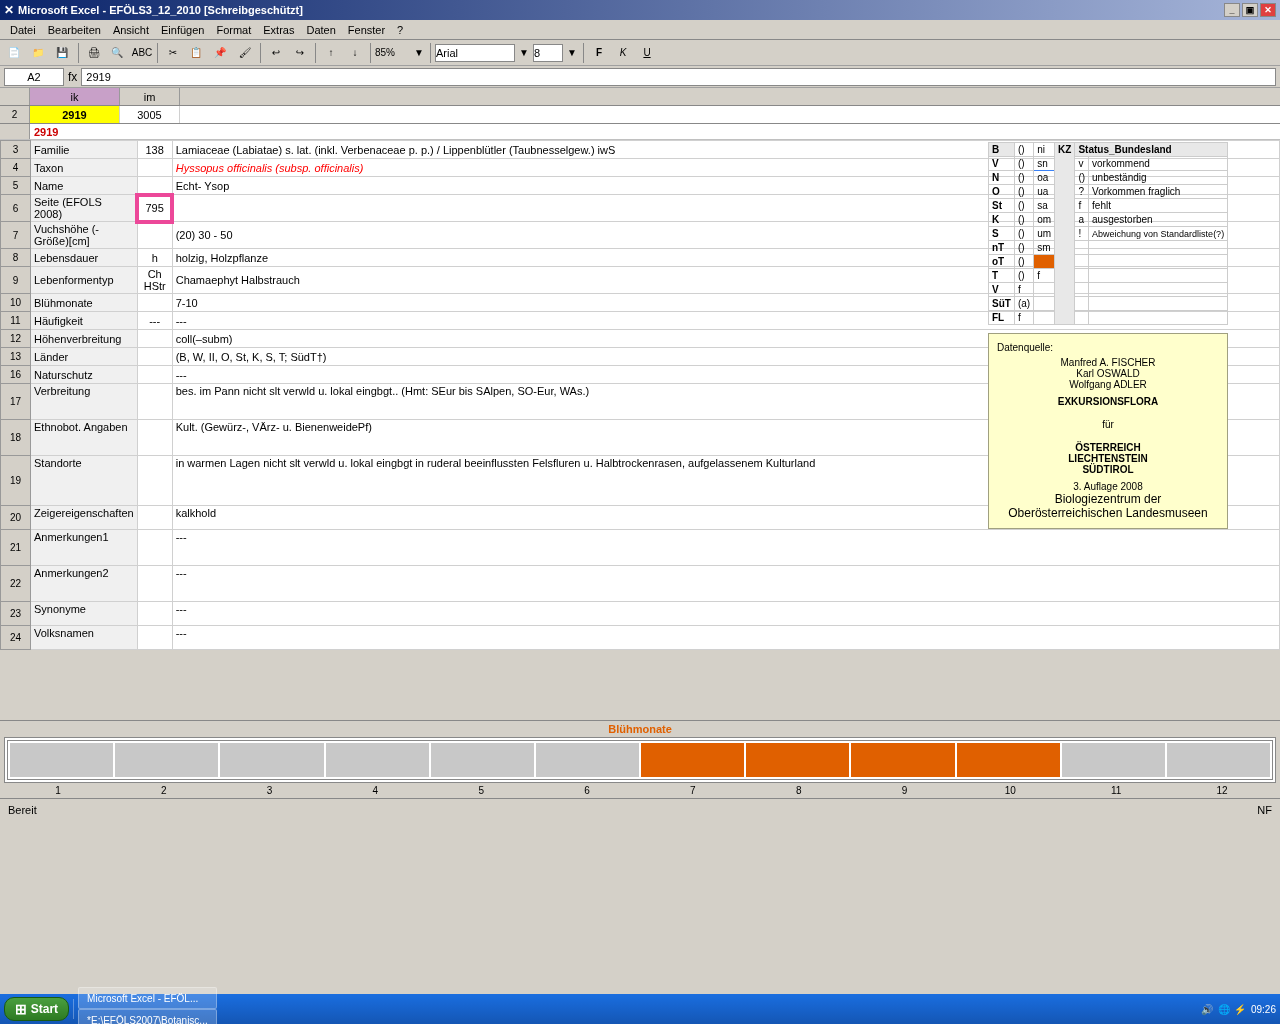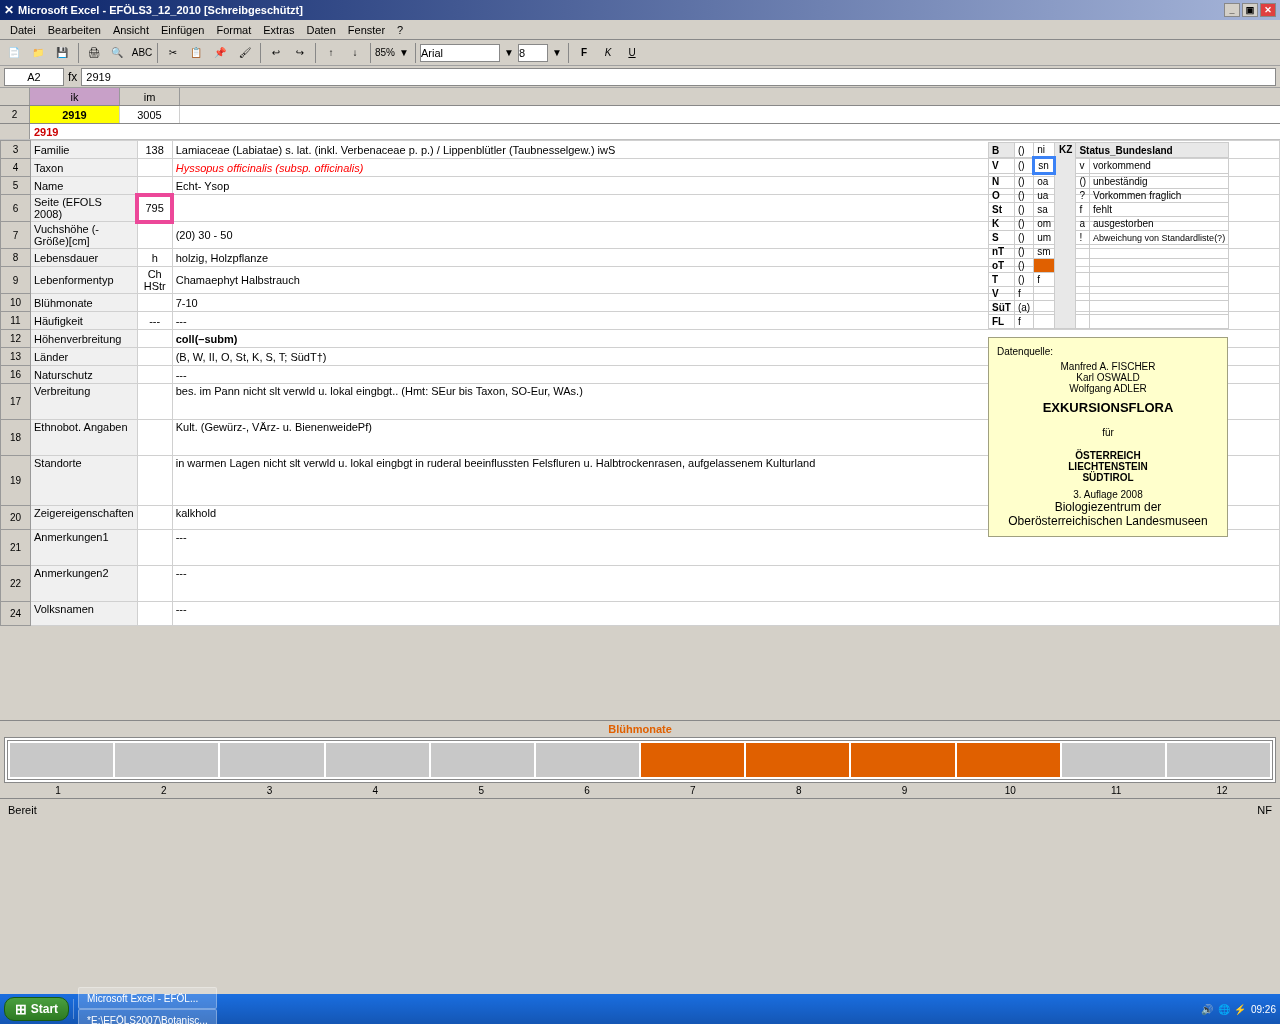--- a/index.html
+++ b/index.html
@@ -263,21 +263,21 @@
   <div class="toolbar-btn">📋</div>
   <div class="toolbar-btn">📌</div>
   <div class="toolbar-btn">🖌</div>
   <div class="toolbar-separator"></div>
   <div class="toolbar-btn">↩</div>
   <div class="toolbar-btn">↪</div>
   <div class="toolbar-separator"></div>
   <div class="toolbar-btn">↑</div>
   <div class="toolbar-btn">↓</div>
   <div class="toolbar-separator"></div>
-  <div style="display:flex;align-items:center;gap:2px;">
+  <div style="display:flex;align-items:center;gap:17px;">
     <span style="font-size:10px;">85%</span>
     <div class="toolbar-btn" style="width:14px;">▼</div>
   </div>
   <div class="toolbar-separator"></div>
   <div style="display:flex;align-items:center;gap:2px;">
     <input type="text" style="width: 80px; height: 18px; font-size: 11px; border: 1px solid rgb(136, 136, 136);" value="Arial">
     <div class="toolbar-btn" style="width:14px;">▼</div>
     <input type="text" style="width: 30px; height: 18px; font-size: 11px; border: 1px solid rgb(136, 136, 136);" value="8">
     <div class="toolbar-btn" style="width:14px;">▼</div>
   </div>
@@ -367,39 +367,39 @@
           <tr style="height:18px;">
     <td class="row-header">11</td>
     <td style="background:#f0f0f0;border:1px solid #d0d0d0;width:100px;padding:1px 3px;">Häufigkeit</td>
     <td style="background:white;border:1px solid #d0d0d0;width:35px;text-align:center;padding:1px 2px;">---</td>
     <td style="background:white;border:1px solid #d0d0d0;padding:1px 3px;">---</td>
   </tr>
           <tr style="height:18px;">
     <td class="row-header">12</td>
     <td style="background:#f0f0f0;border:1px solid #d0d0d0;width:100px;padding:1px 3px;">Höhenverbreitung</td>
     <td style="background:white;border:1px solid #d0d0d0;width:35px;text-align:center;padding:1px 2px;"></td>
-    <td style="background:white;border:1px solid #d0d0d0;padding:1px 3px;font-weight:bold;">coll(–subm)</td>
+    <td style="background:white;border:1px solid #d0d0d0;padding:1px 3px;">coll(–subm)</td>
   </tr>
           <tr style="height:18px;">
     <td class="row-header">13</td>
     <td style="background:#f0f0f0;border:1px solid #d0d0d0;width:100px;padding:1px 3px;">Länder</td>
     <td style="background:white;border:1px solid #d0d0d0;width:35px;text-align:center;padding:1px 2px;"></td>
     <td style="background:white;border:1px solid #d0d0d0;padding:1px 3px;">(B, W, II, O, St, K, S, T; SüdT†)</td>
   </tr>
           <tr style="height:18px;">
     <td class="row-header">16</td>
     <td style="background:#f0f0f0;border:1px solid #d0d0d0;width:100px;padding:1px 3px;">Naturschutz</td>
     <td style="background:white;border:1px solid #d0d0d0;width:35px;text-align:center;padding:1px 2px;"></td>
     <td style="background:white;border:1px solid #d0d0d0;padding:1px 3px;">---</td>
   </tr>
           <tr style="height:36px;">
     <td class="row-header">17</td>
     <td style="background:#f0f0f0;border:1px solid #d0d0d0;width:100px;padding:1px 3px;vertical-align:top;">Verbreitung</td>
     <td style="background:white;border:1px solid #d0d0d0;width:35px;text-align:center;padding:1px 2px;"></td>
-    <td style="background:white;border:1px solid #d0d0d0;padding:1px 3px;white-space:normal;vertical-align:top;">bes. im Pann nicht slt verwld u. lokal eingbgt.. (Hmt: SEur bis Taxon, SO-Eur, WAs.)</td>
+    <td style="background:white;border:1px solid #d0d0d0;padding:1px 3px;white-space:normal;vertical-align:top;">bes. im Pann nicht slt verwld u. lokal eingbgt.. (Hmt: SEur bis SAlpen, SO-Eur, WAs.)</td>
   </tr>
           <tr style="height:36px;">
     <td class="row-header">18</td>
     <td style="background:#f0f0f0;border:1px solid #d0d0d0;width:100px;padding:1px 3px;vertical-align:top;">Ethnobot. Angaben</td>
     <td style="background:white;border:1px solid #d0d0d0;width:35px;text-align:center;padding:1px 2px;"></td>
     <td style="background:white;border:1px solid #d0d0d0;padding:1px 3px;white-space:normal;vertical-align:top;">Kult. (Gewürz-, VÄrz- u. BienenweidePf)</td>
   </tr>
           <tr style="height:50px;">
     <td class="row-header">19</td>
     <td style="background:#f0f0f0;border:1px solid #d0d0d0;width:100px;padding:1px 3px;vertical-align:top;">Standorte</td>
@@ -414,20 +414,26 @@
   </tr>
           <tr style="height:36px;">
     <td class="row-header">21</td>
     <td style="background:#f0f0f0;border:1px solid #d0d0d0;width:100px;padding:1px 3px;vertical-align:top;">Anmerkungen1</td>
     <td style="background:white;border:1px solid #d0d0d0;width:35px;text-align:center;padding:1px 2px;"></td>
     <td style="background:white;border:1px solid #d0d0d0;padding:1px 3px;white-space:normal;vertical-align:top;">---</td>
   </tr>
           <tr style="height:36px;">
     <td class="row-header">22</td>
     <td style="background:#f0f0f0;border:1px solid #d0d0d0;width:100px;padding:1px 3px;vertical-align:top;">Anmerkungen2</td>
+    <td style="background:white;border:1px solid #d0d0d0;width:35px;text-align:center;padding:1px 2px;"></td>
+    <td style="background:white;border:1px solid #d0d0d0;padding:1px 3px;white-space:normal;vertical-align:top;">---</td>
+  </tr>
+          <tr style="height:24px;">
+    <td class="row-header">23</td>
+    <td style="background:#f0f0f0;border:1px solid #d0d0d0;width:100px;padding:1px 3px;vertical-align:top;">Synonyme</td>
     <td style="background:white;border:1px solid #d0d0d0;width:35px;text-align:center;padding:1px 2px;"></td>
     <td style="background:white;border:1px solid #d0d0d0;padding:1px 3px;white-space:normal;vertical-align:top;">---</td>
   </tr>
           <tr style="height:24px;">
     <td class="row-header">24</td>
     <td style="background:#f0f0f0;border:1px solid #d0d0d0;width:100px;padding:1px 3px;vertical-align:top;">Volksnamen</td>
     <td style="background:white;border:1px solid #d0d0d0;width:35px;text-align:center;padding:1px 2px;"></td>
     <td style="background:white;border:1px solid #d0d0d0;padding:1px 3px;white-space:normal;vertical-align:top;">---</td>
   </tr>
         </tbody>
@@ -439,21 +445,21 @@
               <tr>
     <td style="border:1px solid #ccc;padding:1px 3px;font-weight:bold;background:#e8e8e8;">B</td>
                 <td style="border:1px solid #ccc;padding:1px 3px;">()</td>
                 <td style="border:1px solid #ccc;padding:1px 3px;">ni</td>
     <td rowspan="13" style="border:1px solid #ccc;padding:1px 3px;font-weight:bold;vertical-align:top;background:#e8e8e8;">KZ</td>
     <td colspan="2" style="border:1px solid #ccc;padding:1px 3px;font-weight:bold;background:#e8e8e8;">Status_Bundesland</td>
   </tr>
   <tr>
                 <td style="border:1px solid #ccc;padding:1px 3px;font-weight:bold;">V</td>
                 <td style="border:1px solid #ccc;padding:1px 3px;">()</td>
-                <td style="border:3px solid #3b82f6;padding:1px 3px;">sn</td>
+                <td style="border:1px solid #3b82f6;padding:1px 3px;">sn</td>
                 <td style="border:1px solid #ccc;padding:1px 3px;">v</td>
                 <td style="border:1px solid #ccc;padding:1px 3px;">vorkommend</td>
               </tr>
   <tr>
                 <td style="border:1px solid #ccc;padding:1px 3px;font-weight:bold;">N</td>
                 <td style="border:1px solid #ccc;padding:1px 3px;">()</td>
                 <td style="border:1px solid #ccc;padding:1px 3px;">oa</td>
                 <td style="border:1px solid #ccc;padding:1px 3px;">()</td>
                 <td style="border:1px solid #ccc;padding:1px 3px;">unbeständig</td>
               </tr>
@@ -528,21 +534,21 @@
                 <td></td>
               </tr>
 </tbody>
           </table>
         </div>
   <div class="datasource-box" style="background:#ffffcc;border:1px solid #a0a080;padding:8px;font-size:10px;text-align:center;width:240px;margin-top:4px;">
     <div style="text-align:left;font-size:10px;margin-bottom:4px;">Datenquelle:</div>
     <div>Manfred A. FISCHER</div>
     <div>Karl OSWALD</div>
     <div>Wolfgang ADLER</div>
-    <div style="font-size:13px;font-weight:bold;margin:6px 0;">EXKURSIONSFLORA</div>
+    <div style="font-size:10px;font-weight:bold;margin:6px 0;">EXKURSIONSFLORA</div>
     <div style="margin:12px 0;">für</div>
     <div style="font-weight:bold;">ÖSTERREICH</div>
     <div style="font-weight:bold;">LIECHTENSTEIN</div>
     <div style="font-weight:bold;">SÜDTIROL</div>
     <div style="margin-top:6px;">3. Auflage 2008</div>
     <div style="font-size:12px;">Biologiezentrum der Oberösterreichischen Landesmuseen</div>
   </div>
 </div>
     </div>
 </div>

